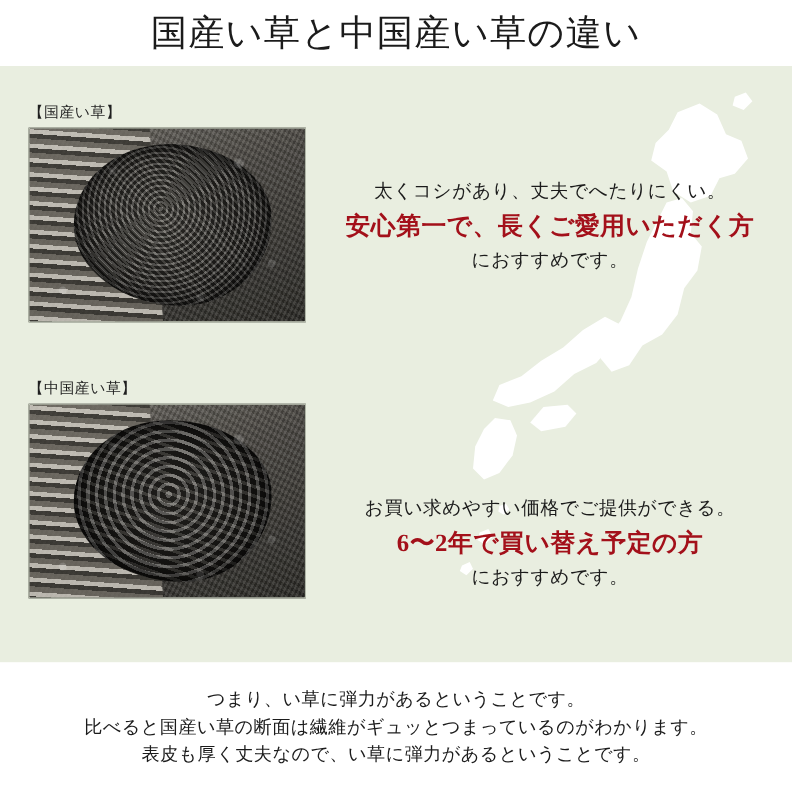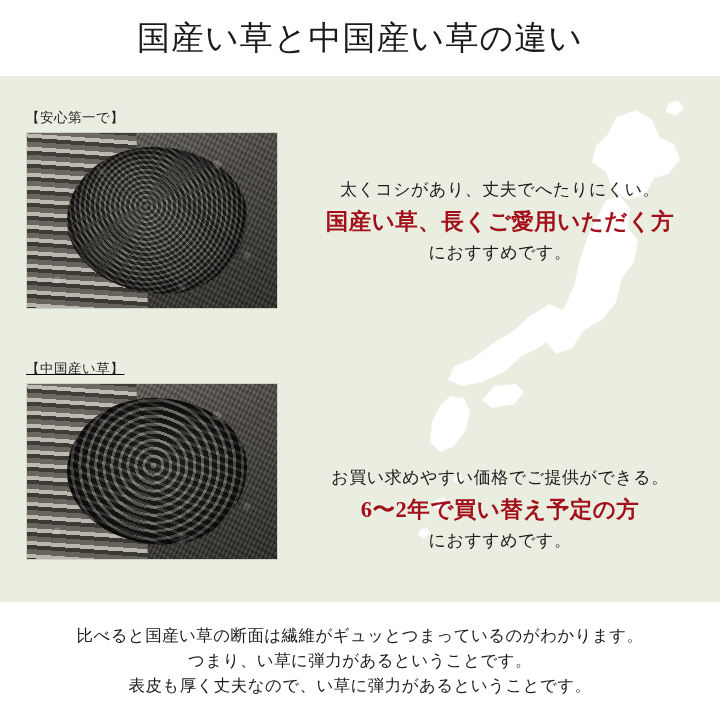--- a/index.html
+++ b/index.html
@@ -9,21 +9,21 @@
     font-family:"Liberation Serif","DejaVu Serif",serif;
     overflow:hidden;
     position:relative;
   }
   .page{
     position:absolute;inset:0;
     display:flex;flex-direction:column;
   }
   
   .title-bar{
-    height:76px;
+    height:60px;
     background:#ffffff;
     display:flex;align-items:center;justify-content:center;
   }
   .title{
     font-size:33px;
     letter-spacing:1px;
     color:#1b1b1b;
     font-weight:400;
     white-space:nowrap;
   }
@@ -168,52 +168,52 @@
 
         <path d="M84 290 l22 -2 l8 8 l-10 12 l-22 4 l-10 -8 z"></path>
 
         <path d="M26 404 l8 -3 l4 7 l-7 7 l-7 -4 z"></path>
         <path d="M10 434 l7 -3 l3 6 l-6 6 l-6 -4 z"></path>
         <path d="M44 380 l6 -2 l3 5 l-5 5 l-5 -3 z"></path>
       </g>
     </svg>
 
     <div class="block" style="left:26px;top:33px;">
-      <div class="block-label">【安心第一で】</div>
+      <div class="block-label">【国産い草】</div>
       <div class="photo">
         <div class="grain"></div>
         <div class="stripes"></div>
         <div class="blob"></div>
         <div class="speck"></div>
       </div>
     </div>
 
     <div class="copy" style="left:300px;top:100px;width:400px;">
       <div class="line-normal">太くコシがあり、丈夫でへたりにくい。</div>
-      <div class="line-accent">国産い草、長くご愛用いただく方</div>
+      <div class="line-accent">安心第一で、長くご愛用いただく方</div>
       <div class="line-tail">におすすめです。</div>
     </div>
 
-    <div class="block" style="left:26px;top:284px;text-decoration:underline;">
+    <div class="block" style="left:26px;top:284px;">
       <div class="block-label">【中国産い草】</div>
       <div class="photo">
         <div class="grain"></div>
         <div class="stripes"></div>
         <div class="blob coarse"></div>
         <div class="speck"></div>
       </div>
     </div>
 
     <div class="copy" style="left:300px;top:388px;width:400px;">
       <div class="line-normal">お買い求めやすい価格でご提供ができる。</div>
       <div class="line-accent">6〜2年で買い替え予定の方</div>
       <div class="line-tail">におすすめです。</div>
     </div>
 
   </div>
 
   <div class="footer">
+    <div>つまり、い草に弾力があるということです。</div>
     <div>比べると国産い草の断面は繊維がギュッとつまっているのがわかります。</div>
-    <div>つまり、い草に弾力があるということです。</div>
     <div>表皮も厚く丈夫なので、い草に弾力があるということです。</div>
   </div>
 
 </div>
 
 </body></html>

